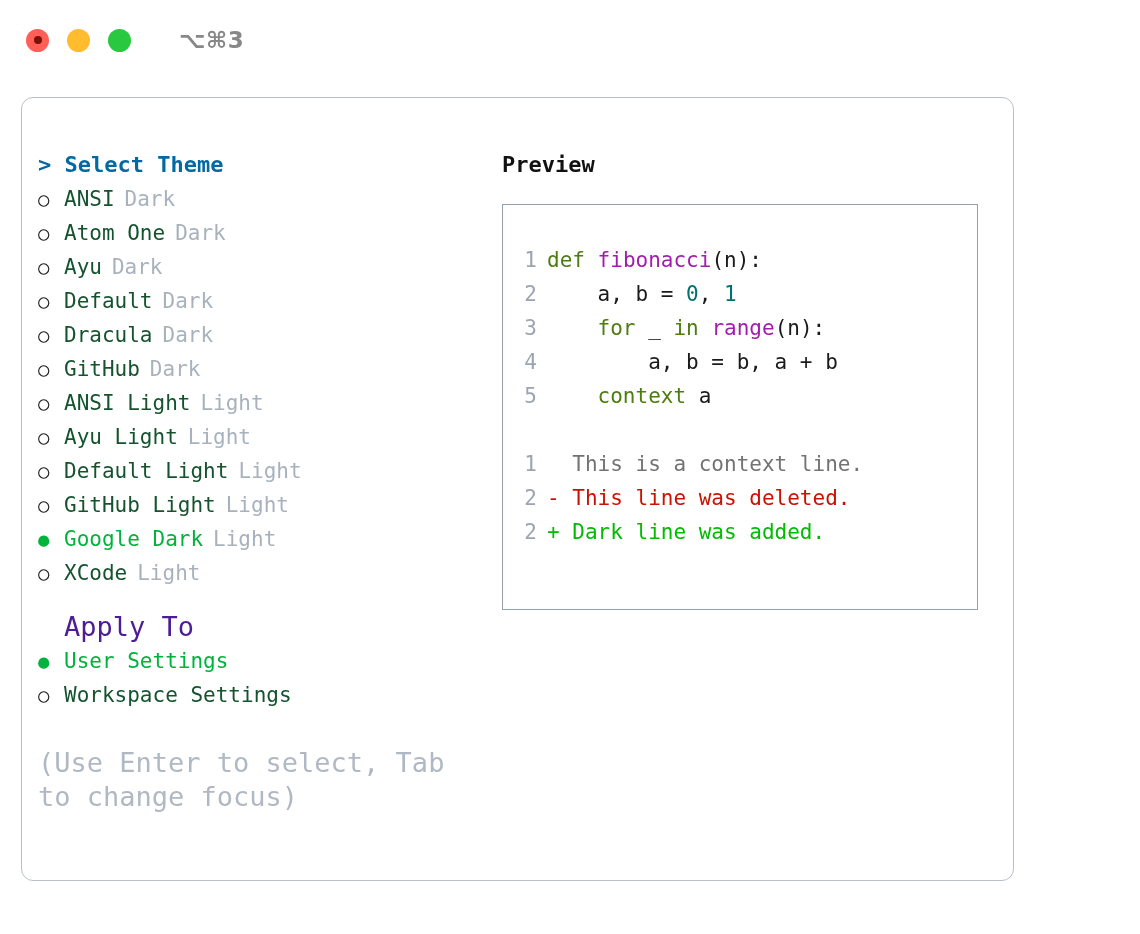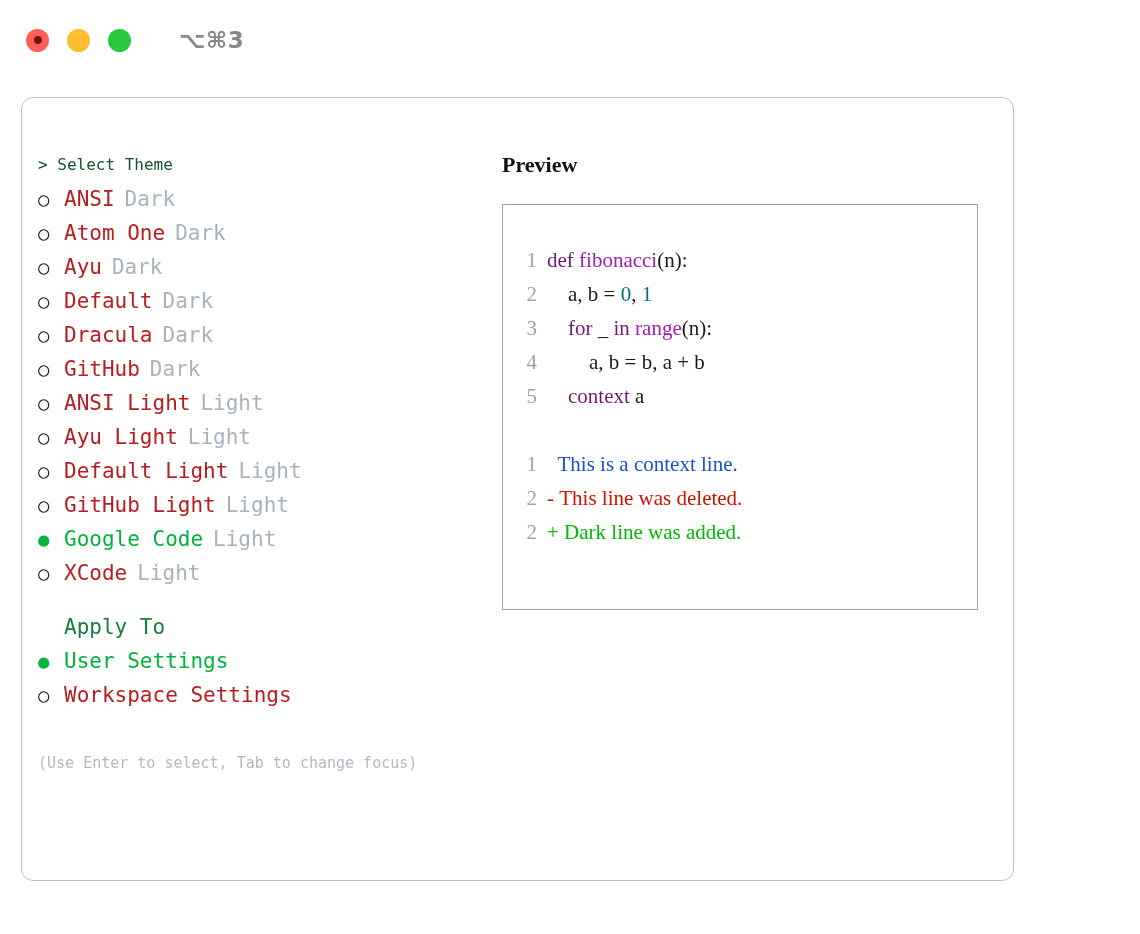--- a/index.html
+++ b/index.html
@@ -89,28 +89,27 @@
   }
 
   .col-left {
     width: 470px;
     padding: 50px 0 0 16px;
   }
 
   .col-right {
     flex: 1;
     padding: 50px 0 0 10px;
-    font-family: Liberation Serif, serif;
   }
 
   
   .section-header {
-    font-size: 16px;
-    font-weight: 400;
-    color: #14532d;
+    font-size: 22px;
+    font-weight: 700;
+    color: #0369a1;
     line-height: 34px;
     white-space: pre;
     letter-spacing: 0px;
   }
 
   .opt-row {
     display: flex;
     align-items: baseline;
     line-height: 34px;
     height: 34px;
@@ -121,41 +120,41 @@
   .marker {
     display: inline-block;
     width: 26px;
     flex: 0 0 26px;
     font-size: 19px;
     color: #1a1a1a;
     line-height: 34px;
   }
   .marker.on { color: #00b33c; }
 
-  .opt-label { color: #b91c1c; }
+  .opt-label { color: #14532d; }
   .opt-row.selected .opt-label { color: #00b33c; }
 
   .opt-tag {
     color: #a8b2bd;
     margin-left: 10px;
   }
 
   .spacer-sm { height: 20px; }
   .spacer-md { height: 34px; }
 
   .apply-header {
-    font-size: 21px;
-    color: #15803d;
+    font-size: 27px;
+    color: #4c1d95;
     line-height: 34px;
     padding-left: 26px;
     white-space: pre;
   }
 
   .hint {
-    font-size: 15px;
+    font-size: 27px;
     color: #b0b9c3;
     line-height: 34px;
     white-space: pre-wrap;
     max-width: 420px;
   }
 
   
   .preview-title {
     font-size: 22px;
     font-weight: 700;
@@ -184,25 +183,25 @@
   .lnum {
     width: 44px;
     flex: 0 0 44px;
     text-align: right;
     color: #9aa5b1;
     padding-right: 10px;
   }
 
   .ctext { white-space: pre; }
 
-  .tok-kw    { color: #701a75; }
+  .tok-kw    { color: #4d7c0f; }
   .tok-fn    { color: #a21caf; }
   .tok-num   { color: #007070; }
   .tok-plain { color: #1a1a1a; }
-  .tok-ctx   { color: #1d4ed8; }
+  .tok-ctx   { color: #737373; }
   .tok-del   { color: #cc1100; }
   .tok-add   { color: #00bb00; }
 
   .blank-line { height: 34px; }
 </style>
 </head>
 <body>
 
 <div class="window">
 
@@ -226,21 +225,21 @@
             <div class="opt-row"><span class="marker">○</span><span class="opt-label">ANSI</span><span class="opt-tag">Dark</span></div>
             <div class="opt-row"><span class="marker">○</span><span class="opt-label">Atom One</span><span class="opt-tag">Dark</span></div>
             <div class="opt-row"><span class="marker">○</span><span class="opt-label">Ayu</span><span class="opt-tag">Dark</span></div>
             <div class="opt-row"><span class="marker">○</span><span class="opt-label">Default</span><span class="opt-tag">Dark</span></div>
             <div class="opt-row"><span class="marker">○</span><span class="opt-label">Dracula</span><span class="opt-tag">Dark</span></div>
             <div class="opt-row"><span class="marker">○</span><span class="opt-label">GitHub</span><span class="opt-tag">Dark</span></div>
             <div class="opt-row"><span class="marker">○</span><span class="opt-label">ANSI Light</span><span class="opt-tag">Light</span></div>
             <div class="opt-row"><span class="marker">○</span><span class="opt-label">Ayu Light</span><span class="opt-tag">Light</span></div>
             <div class="opt-row"><span class="marker">○</span><span class="opt-label">Default Light</span><span class="opt-tag">Light</span></div>
             <div class="opt-row"><span class="marker">○</span><span class="opt-label">GitHub Light</span><span class="opt-tag">Light</span></div>
-            <div class="opt-row selected"><span class="marker on">●</span><span class="opt-label">Google Code</span><span class="opt-tag">Light</span></div>
+            <div class="opt-row selected"><span class="marker on">●</span><span class="opt-label">Google Dark</span><span class="opt-tag">Light</span></div>
             <div class="opt-row"><span class="marker">○</span><span class="opt-label">XCode</span><span class="opt-tag">Light</span></div>
           </div>
 
         <div class="spacer-sm"></div>
 
         <div class="apply-header">Apply To</div>
 
         <div id="apply-list">
             <div class="opt-row selected"><span class="marker on">●</span><span class="opt-label">User Settings</span></div>
             <div class="opt-row"><span class="marker">○</span><span class="opt-label">Workspace Settings</span></div>

